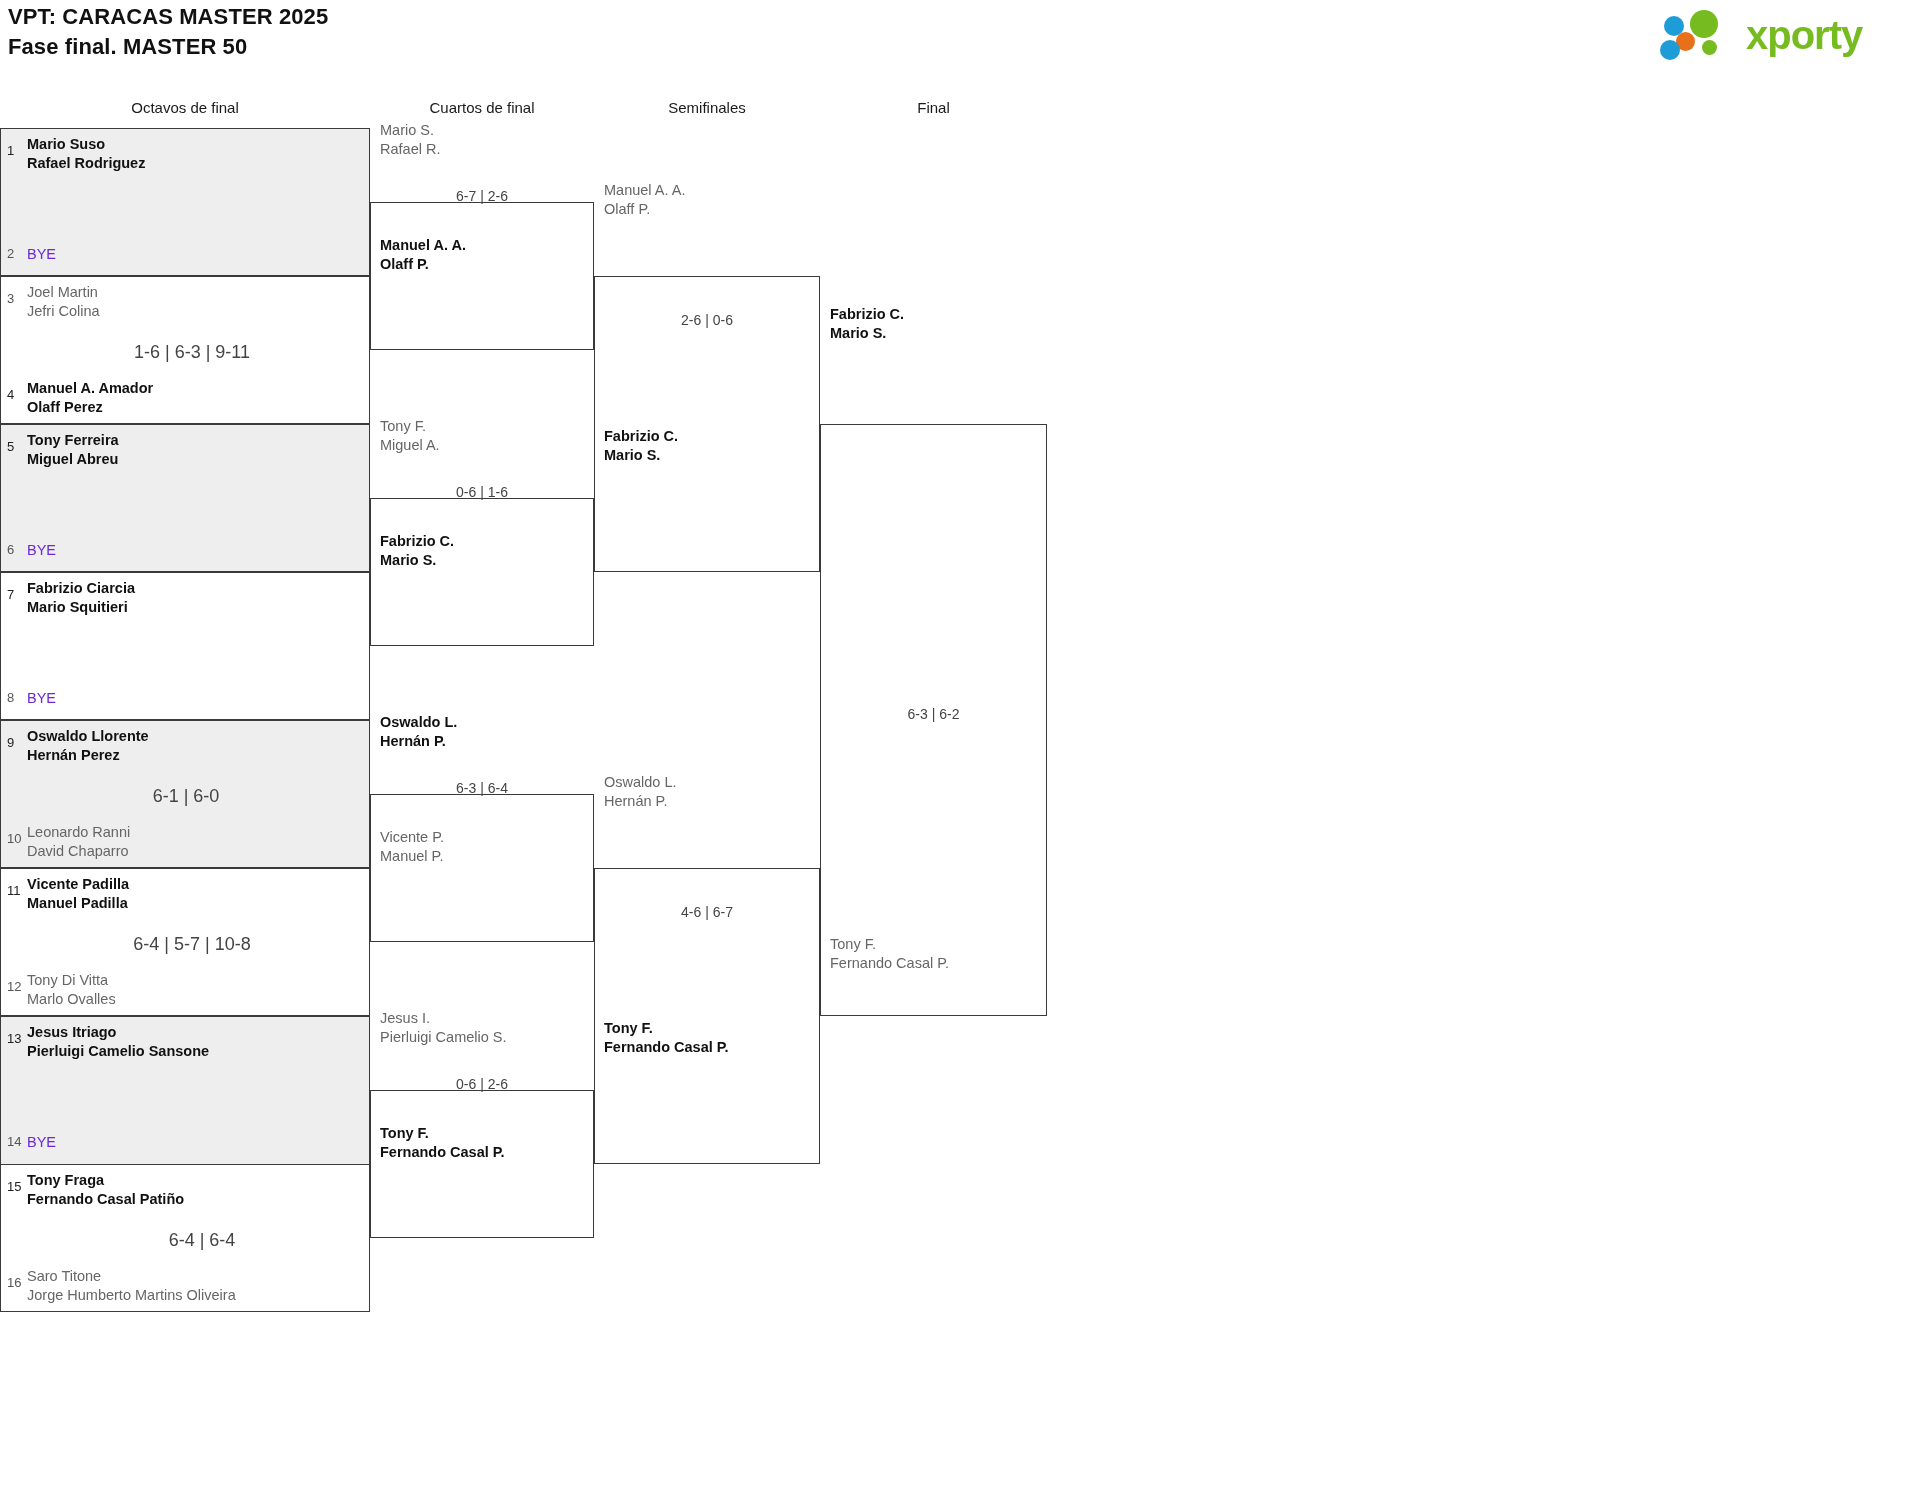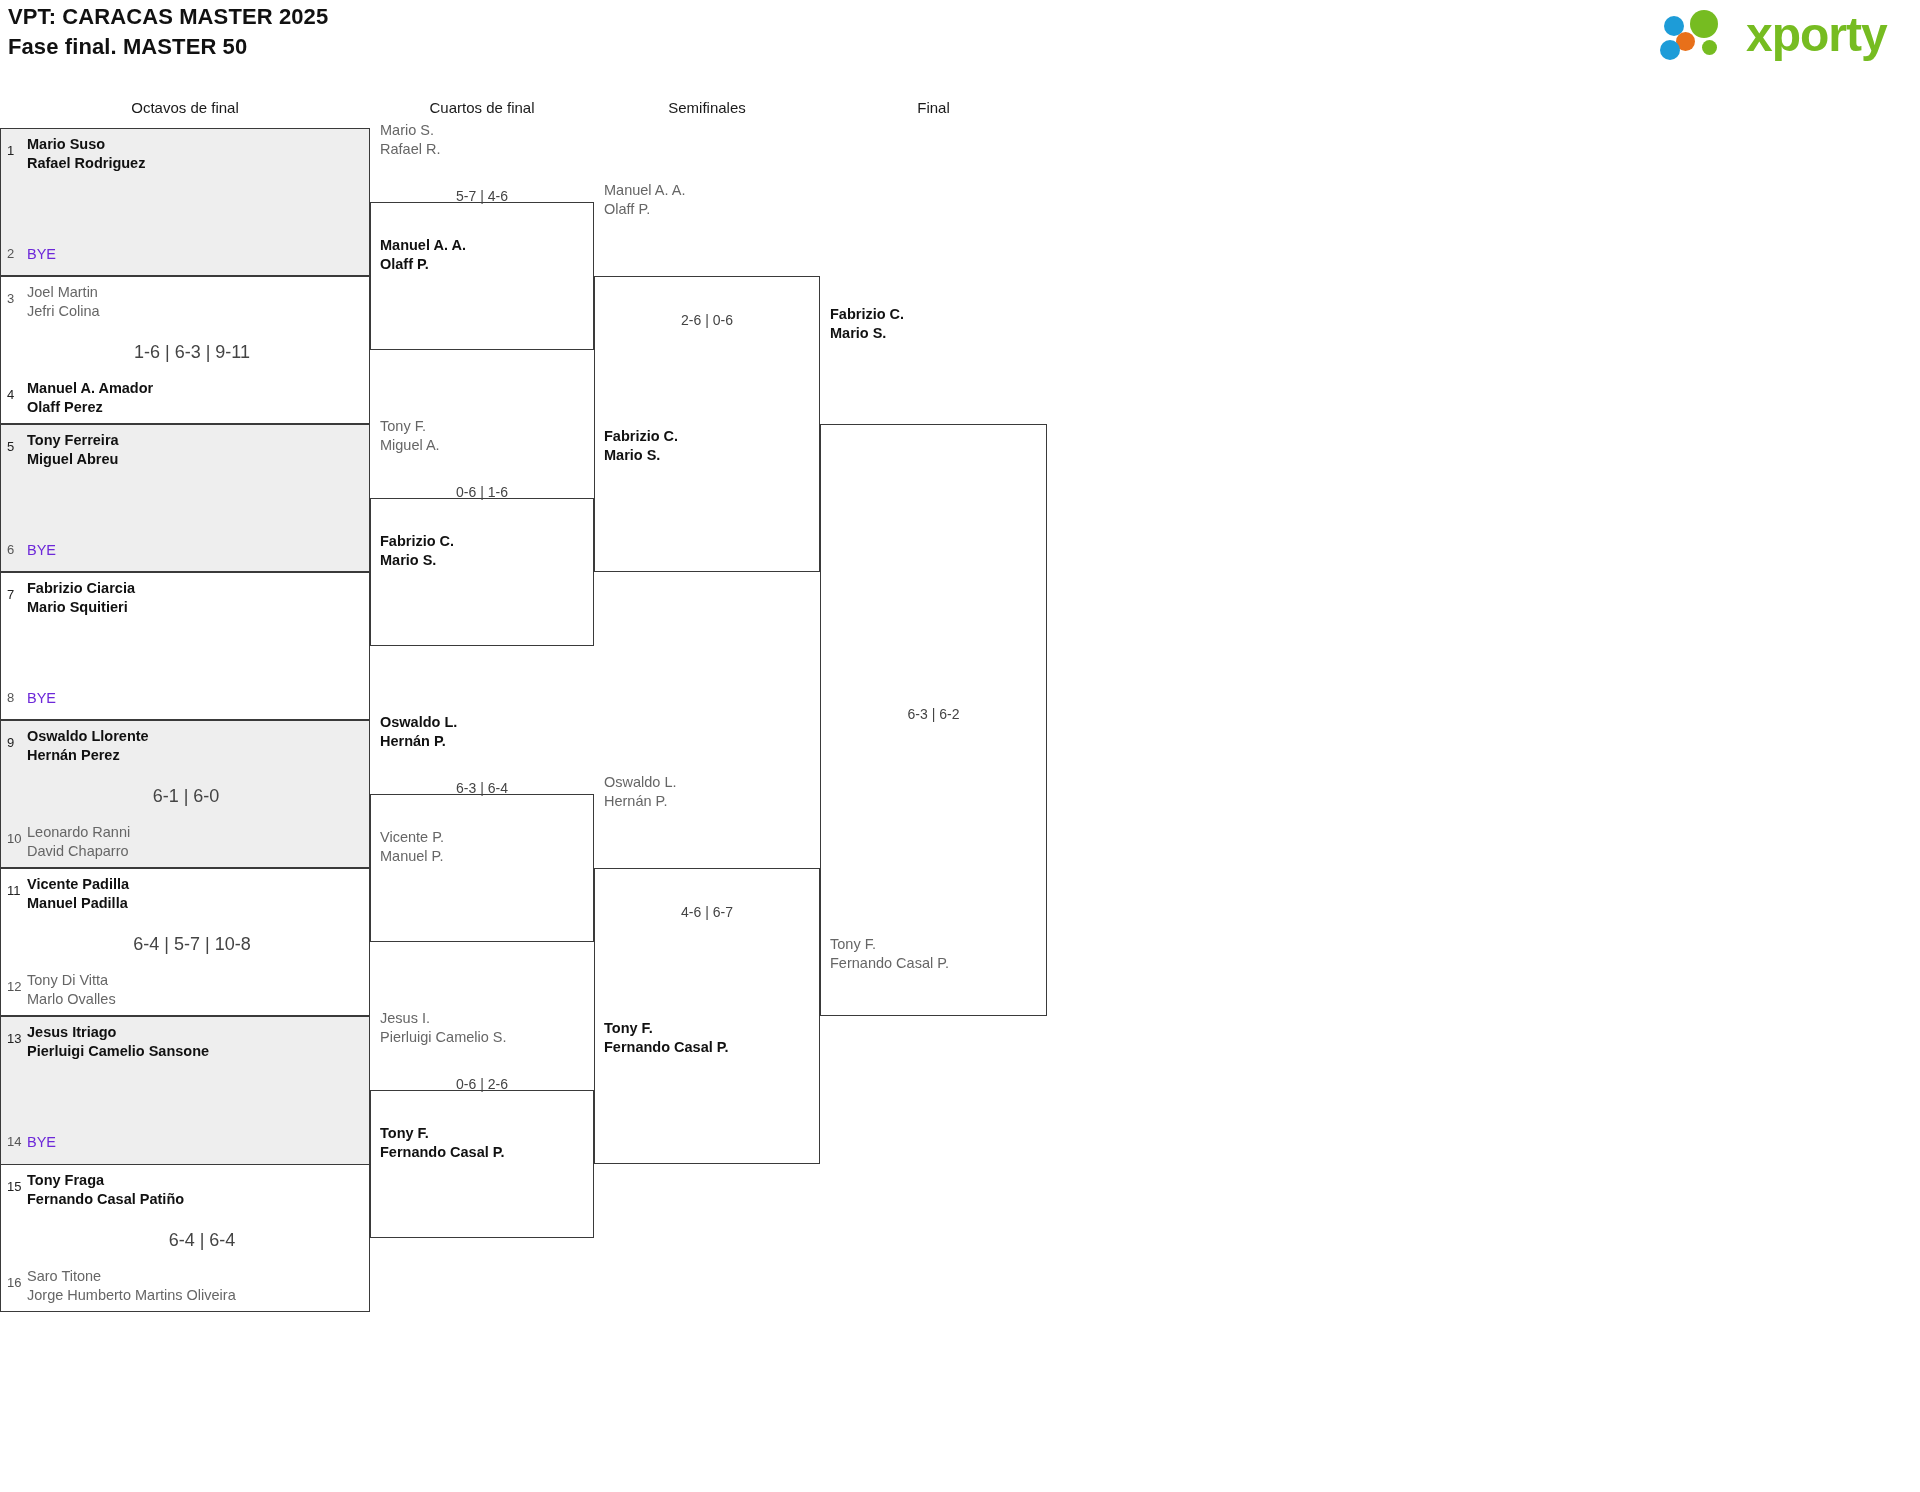--- a/index.html
+++ b/index.html
@@ -6,21 +6,21 @@
   body{
     width:1920px;height:1492px;background:#ffffff;
     font-family:"Liberation Sans","DejaVu Sans",sans-serif;
     color:#2b2b2b;position:relative;overflow:hidden;
   }
   .hdr-title{position:absolute;left:8px;top:4px;font-size:22px;font-weight:bold;color:#111;letter-spacing:.1px;}
   .hdr-sub{position:absolute;left:8px;top:34px;font-size:22px;font-weight:bold;color:#111;letter-spacing:.1px;}
 
   
   .logo{position:absolute;right:12px;top:6px;width:250px;height:58px;}
-  .logo-word{position:absolute;left:88px;top:3px;font-size:48px;font-weight:bold;color:#76bc21;letter-spacing:-1px;line-height:52px;}
+  .logo-word{position:absolute;left:88px;top:3px;font-size:40px;font-weight:bold;color:#76bc21;letter-spacing:-1px;line-height:52px;}
   .dot{position:absolute;border-radius:50%;}
 
   
   .rhdr{position:absolute;font-size:15px;color:#1a1a1a;top:99px;text-align:center;}
 
   
   .r1box{position:absolute;left:0;width:370px;box-sizing:border-box;
     border:1px solid #3a3a3a;}
   .r1box.gray{background:#eeeeee;}
   .r1box.white{background:#ffffff;}
@@ -143,21 +143,21 @@
   </span>
   <span class="r1score" style="left:36px;width:330px;top:65px;">6-4 | 6-4</span>
   <span class="seed" style="top:110px;">16</span>
   <span class="pair lose" style="top:102px;">
     <span>Saro Titone</span><br><span>Jorge Humberto Martins Oliveira</span>
   </span>
 </div>
 
 <span class="hline" style="left:370px;top:202px;width:224px;"></span>
 <div class="mbox" style="left:370px;top:202px;width:224px;height:148px;"></div>
-<span class="mscore" style="left:370px;top:188px;width:224px;">5-7 | 4-6</span>
+<span class="mscore" style="left:370px;top:188px;width:224px;">6-7 | 2-6</span>
 <span class="tlabel lose" style="left:380px;top:121px;">
   <span>Mario S.</span><br><span>Rafael R.</span>
 </span>
 <span class="tlabel win" style="left:380px;top:236px;">
   <span>Manuel A. A.</span><br><span>Olaff P.</span>
 </span>
 
 <span class="hline" style="left:370px;top:498px;width:224px;"></span>
 <div class="mbox" style="left:370px;top:498px;width:224px;height:148px;"></div>
 <span class="mscore" style="left:370px;top:484px;width:224px;">0-6 | 1-6</span>

